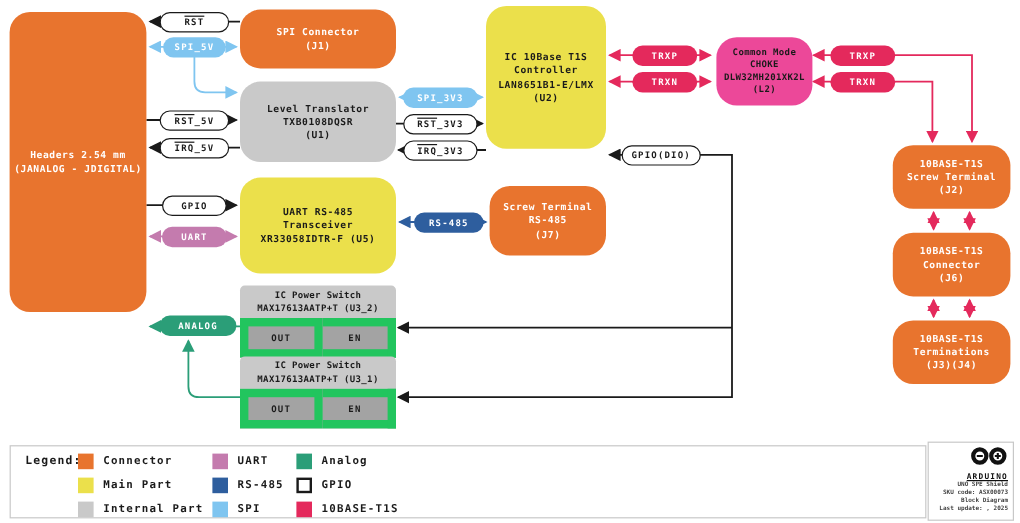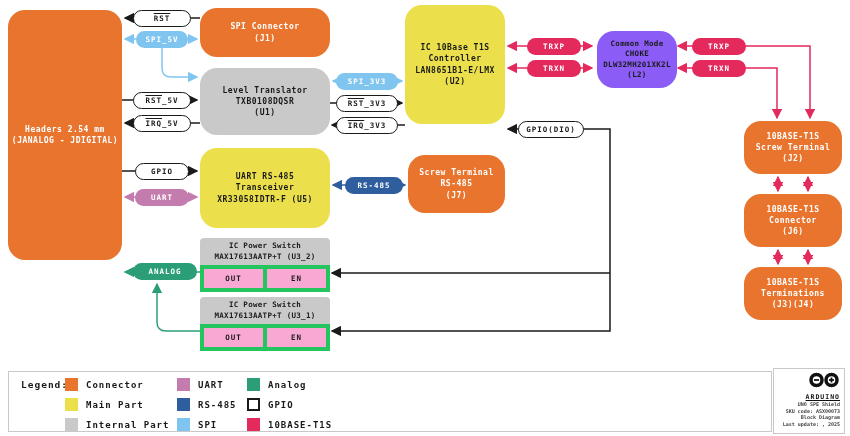--- a/index.html
+++ b/index.html
@@ -12,21 +12,21 @@
   .t-white{color:#fff;}
   .t-dark{color:#1a1a1a;}
   .pill{position:absolute;z-index:3;height:17px;border-radius:9px;display:flex;align-items:center;justify-content:center;
         font-size:7.5px;letter-spacing:1px;color:#fff;box-sizing:border-box;}
   .pill.white{background:#fff;border:1.5px solid #1a1a1a;color:#1a1a1a;}
   .bar{text-decoration:overline;text-decoration-thickness:1px;}
   .psw{position:absolute;z-index:2;width:130px;border-radius:13px;}
   .psw-head{background:#C9C9C9;border-radius:4px 4px 0 0;color:#1a1a1a;font-size:7.5px;letter-spacing:.3px;
             text-align:center;white-space:pre-line;line-height:1.5;padding:2px 0;}
   .psw-cells{display:flex;}
-  .psw-cell{flex:1;height:19px;background:#f9a8d4;border:4px solid #22c55e;display:flex;align-items:center;
+  .psw-cell{flex:1;height:19px;background:#a3a3a3;border:7px solid #22c55e;display:flex;align-items:center;
             justify-content:center;font-size:7.5px;letter-spacing:1px;color:#1a1a1a;}
   .psw-cell + .psw-cell{border-left:none;}
   #legend-box{position:absolute;left:8px;top:371px;width:764px;height:61px;border:1px solid #c8c8c8;
               background:#fff;z-index:2;box-sizing:border-box;}
   #legend-title{position:absolute;left:12px;top:7px;font-size:9.5px;letter-spacing:1px;color:#1a1a1a;}
   .lg-item{position:absolute;display:flex;align-items:center;gap:8px;}
   .lg-sw{width:13px;height:13px;}
   .lg-sw.outlined{box-sizing:border-box;border:2px solid #1a1a1a;background:#fff;}
   .lg-label{font-size:9px;letter-spacing:1px;color:#1a1a1a;}
   #info-box{position:absolute;left:773px;top:368px;width:72px;height:66px;border:1px solid #c8c8c8;
@@ -102,21 +102,21 @@
 (JANALOG - JDIGITAL)</span></div>
   <div class="blk t-white" style="left: 200px; top: 8px; width: 130px; height: 49px; background-color: rgb(232, 116, 46);"><span>SPI Connector
 (J1)</span></div>
   <div class="blk t-dark" style="left: 200px; top: 68px; width: 130px; height: 67px; background-color: rgb(201, 201, 201);"><span>Level Translator
 TXB0108DQSR
 (U1)</span></div>
   <div class="blk t-dark" style="left: 405px; top: 5px; width: 100px; height: 119px; background-color: rgb(235, 224, 75);"><span>IC 10Base T1S
 Controller
 LAN8651B1-E/LMX
 (U2)</span></div>
-  <div class="blk t-dark small" style="left: 597px; top: 31px; width: 80px; height: 57px; background-color: #8b5cf6;"><span>Common Mode
+  <div class="blk t-dark small" style="left: 597px; top: 31px; width: 80px; height: 57px; background-color: #ec4899;"><span>Common Mode
 CHOKE
 DLW32MH201XK2L
 (L2)</span></div>
   <div class="blk t-dark" style="left: 200px; top: 148px; width: 130px; height: 80px; background-color: rgb(235, 224, 75);"><span>UART RS-485
 Transceiver
 XR33058IDTR-F (U5)</span></div>
   <div class="blk t-white" style="left: 408px; top: 155px; width: 97px; height: 58px; background-color: rgb(232, 116, 46);"><span>Screw Terminal
 RS-485
 (J7)</span></div>
 

